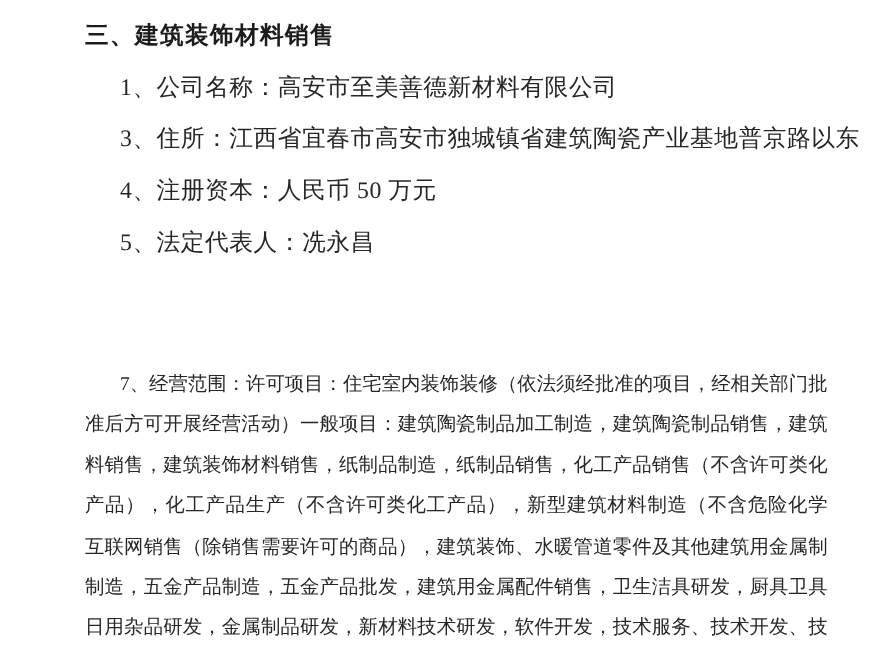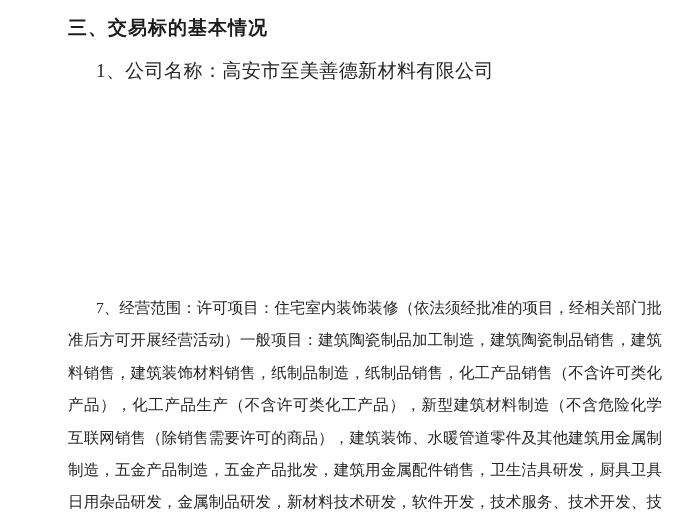--- a/index.html
+++ b/index.html
@@ -74,24 +74,27 @@
   .scope-line.first {
     padding-left: 28px; 
   }
 </style>
 </head>
 <body>
 
 <div class="page">
   <div class="content">
 
-    <div class="section-title">三、交易标的基本情况</div>
+    <div class="section-title">三、建筑装饰材料销售</div>
 
     <div class="info-items">
       <div class="info-item">1、公司名称：高安市至美善德新材料有限公司</div>
+      <div class="info-item">3、住所：江西省宜春市高安市独城镇省建筑陶瓷产业基地普京路以东</div>
+      <div class="info-item">4、注册资本：人民币 50 万元</div>
+      <div class="info-item">5、法定代表人：冼永昌</div>
     </div>
 
     <div class="business-scope">
       <div class="scope-line first">7、经营范围：许可项目：住宅室内装饰装修（依法须经批准的项目，经相关部门批</div>
       <div class="scope-line">准后方可开展经营活动）一般项目：建筑陶瓷制品加工制造，建筑陶瓷制品销售，建筑材</div>
       <div class="scope-line">料销售，建筑装饰材料销售，纸制品制造，纸制品销售，化工产品销售（不含许可类化工</div>
       <div class="scope-line">产品），化工产品生产（不含许可类化工产品），新型建筑材料制造（不含危险化学品），</div>
       <div class="scope-line">互联网销售（除销售需要许可的商品），建筑装饰、水暖管道零件及其他建筑用金属制品</div>
       <div class="scope-line">制造，五金产品制造，五金产品批发，建筑用金属配件销售，卫生洁具研发，厨具卫具及</div>
       <div class="scope-line">日用杂品研发，金属制品研发，新材料技术研发，软件开发，技术服务、技术开发、技术</div>

